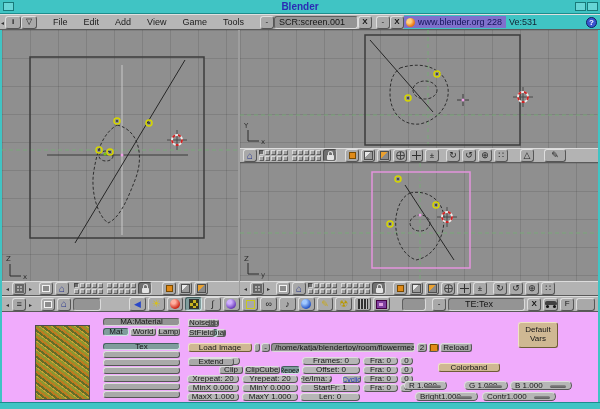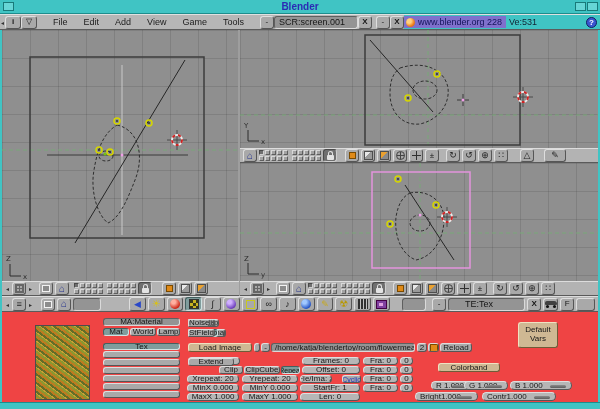--- a/index.html
+++ b/index.html
@@ -95,21 +95,21 @@
   .editsq{width:9px;height:9px;border:1px solid #c8c820;position:relative}
   .filmico{width:10px;height:10px;background:repeating-linear-gradient(to right,#303030 0 2px,#c0c0c0 2px 3px)}
   .imgico{width:11px;height:9px;background:#8040a0;border:1px solid #404;position:relative}
   .imgico::after{content:"";position:absolute;left:2px;top:2px;width:4px;height:3px;background:#e0a0e0}
   .packico{width:8px;height:8px;background:#e08a18;border:1px solid #7a4a00}
   .carico{width:12px;height:8px;position:relative}
   .carico::before{content:"";position:absolute;left:0;top:1px;width:12px;height:4px;background:#404040;border-radius:2px 3px 1px 1px}
   .carico::after{content:"";position:absolute;left:1px;bottom:0;width:3px;height:3px;background:#111;border-radius:50%;box-shadow:7px 0 0 #111}
 
   
-  .bwin{position:absolute;left:2px;top:312px;width:596px;height:90px;background:#ef4444;overflow:hidden}
+  .bwin{position:absolute;left:2px;top:312px;width:596px;height:90px;background:#f0abfc;overflow:hidden}
   .preview{position:absolute;left:33px;top:13px;width:55px;height:75px;border:1px solid #4c4c4c;
      background-color:#9a7a28;
      background-image:
        repeating-linear-gradient(37deg,rgba(192,122,32,.95) 0 2px,rgba(138,154,48,.9) 2px 4px,rgba(206,164,52,.9) 4px 5px,rgba(92,108,40,.9) 5px 7px),
        repeating-linear-gradient(-29deg,rgba(224,148,64,.5) 0 1px,transparent 1px 3px,rgba(88,118,40,.5) 3px 4px,transparent 4px 6px)}
   .bwin .b{position:absolute;height:8px}
 </style>
 </head>
 <body>
 
@@ -562,21 +562,21 @@
     <div class="b num" style="left:361px;top:45px;width:35px">Fra: 0</div>
     <div class="b num" style="left:398px;top:45px;width:13px">0</div>
     <div class="b num" style="left:361px;top:54px;width:35px">Fra: 0</div>
     <div class="b num" style="left:398px;top:54px;width:13px">0</div>
     <div class="b num" style="left:361px;top:63px;width:35px">Fra: 0</div>
     <div class="b num" style="left:398px;top:63px;width:13px">0</div>
     <div class="b num" style="left:361px;top:72px;width:35px">Fra: 0</div>
     <div class="b num" style="left:398px;top:72px;width:13px">0</div>
 
     <div class="b tan" style="left:436px;top:51px;width:62px;height:9px">Colorband</div>
-    <div class="b slider" style="left:429px;top:69px;width:43px;height:9px">R 1.000</div>
+    <div class="b slider" style="left:402px;top:69px;width:43px;height:9px">R 1.000</div>
     <div class="b slider" style="left:462px;top:69px;width:44px;height:9px">G 1.000</div>
     <div class="b slider" style="left:508px;top:69px;width:62px;height:9px">B 1.000</div>
     <div class="b slider" style="left:413px;top:80px;width:63px;height:9px">Bright1.000</div>
     <div class="b slider" style="left:480px;top:80px;width:74px;height:9px">Contr1.000</div>
   </div>
 
   <div class="sideframe"></div>
   <div class="bottomframe"></div>
 </div>
 

